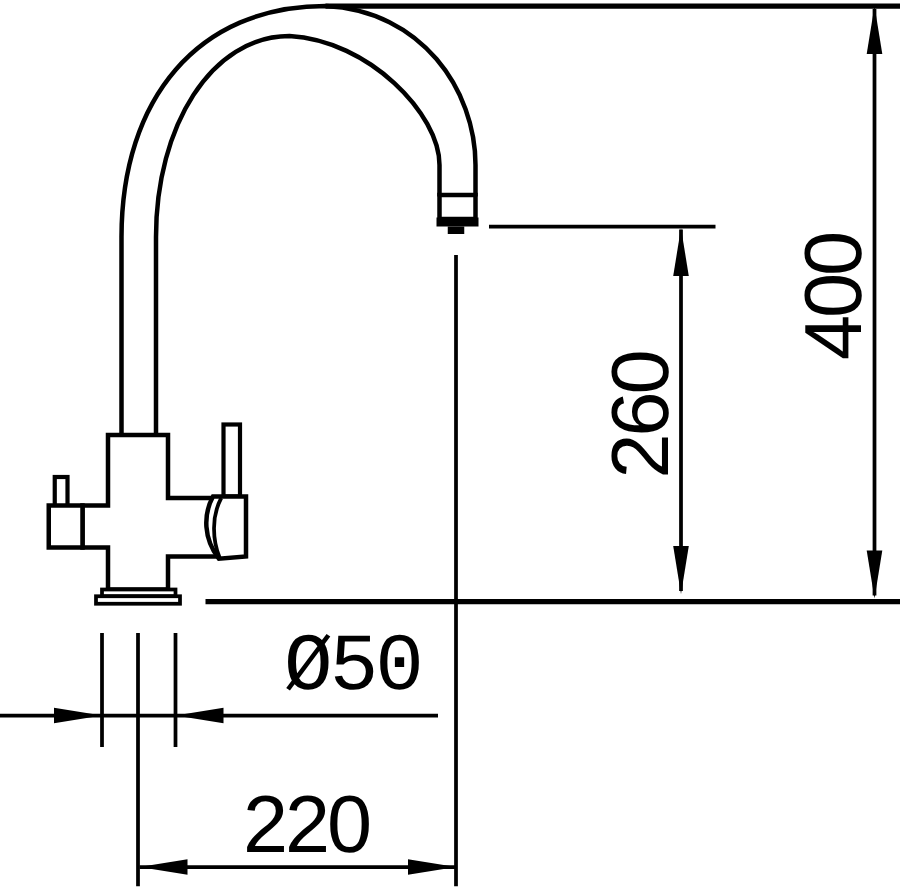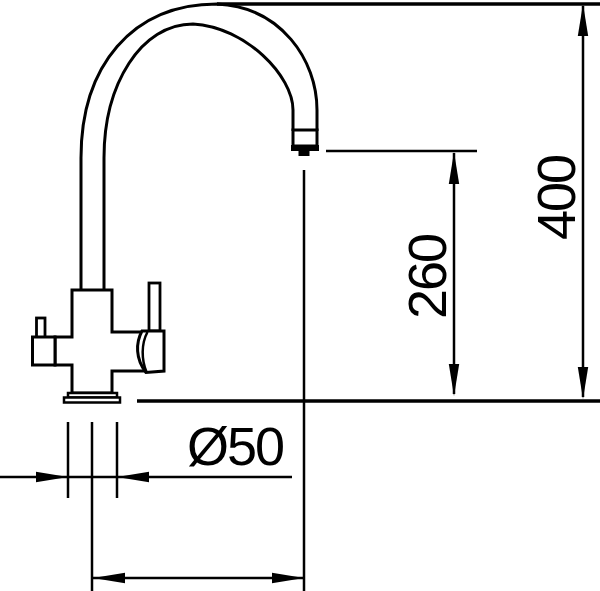--- a/index.html
+++ b/index.html
@@ -81,16 +81,17 @@
         <rect x="68" y="393" width="49" height="4.5" fill="#ffffff" stroke-width="2.5"></rect>
         <rect x="64" y="397.5" width="56" height="5" fill="#ffffff" stroke-width="2.5"></rect>
       </g>
     </g>
   </svg>
 
   <div class="dim-label rot" style="left:556px; top:198px;">400</div>
 
   <div class="dim-label rot" style="left:427px; top:277px;">260</div>
 
-  <div class="dim-label" style="left:235px; top:446px;">Ø50</div>
+  <div class="dim-label" style="left:235px; top:446px;font-family:Liberation Mono, monospace;">Ø50</div>
 
+  <div class="dim-label" style="left:204px; top:550px;">220</div>
 
 </div>
 
 </body></html>

